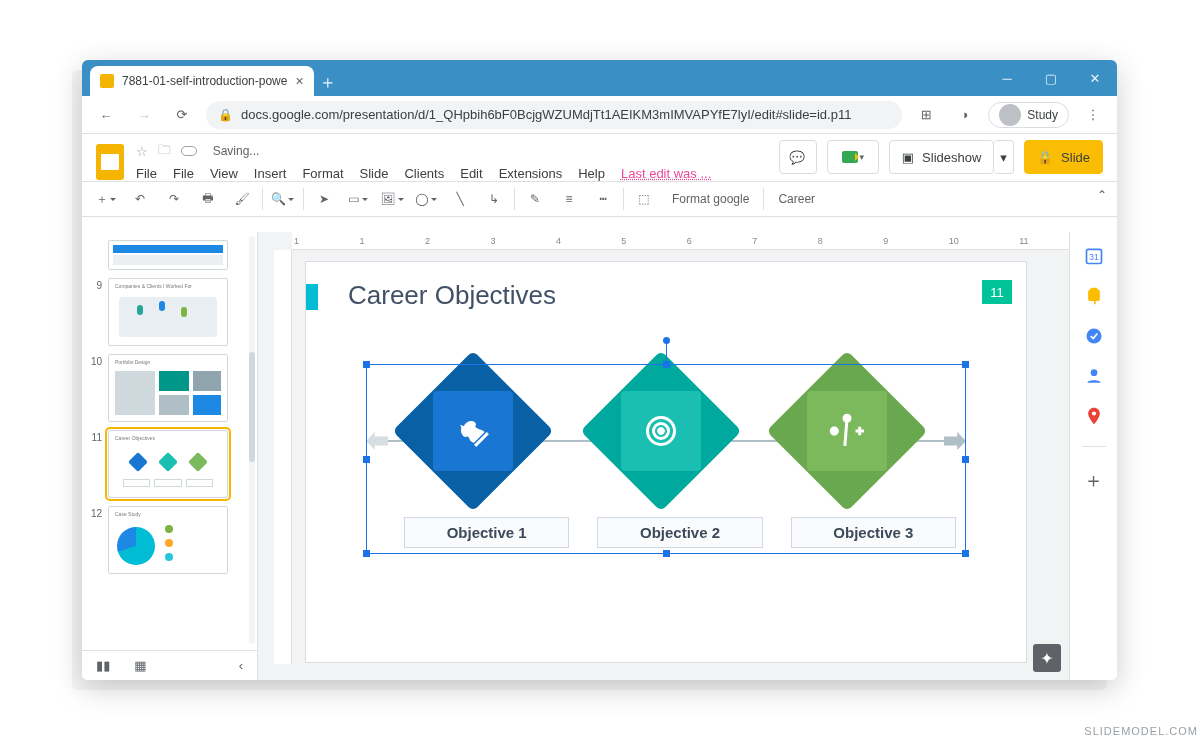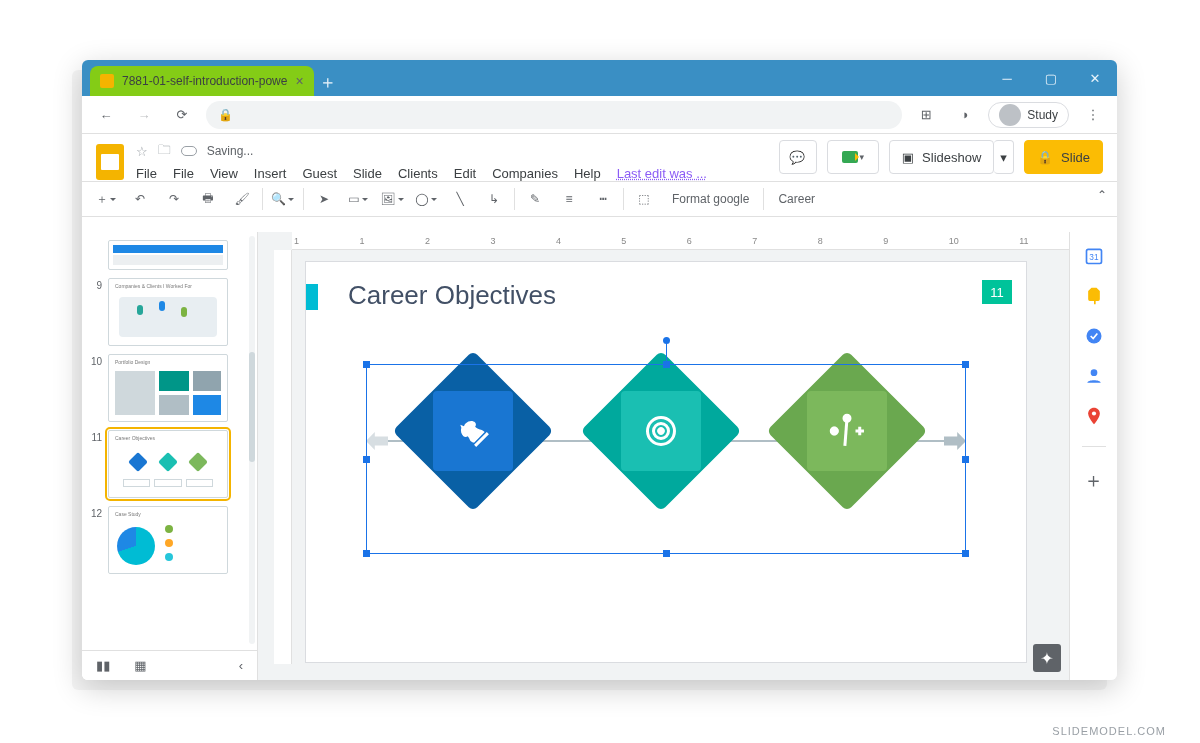--- a/index.html
+++ b/index.html
@@ -1,44 +1,44 @@
 <!DOCTYPE html>
 <html><head>
 <meta charset="utf-8">
 <style>
   html,body{margin:0;padding:0;font-family:Arial,Helvetica,sans-serif;background:#fff;font-size:13px;color:#3c4043}
   *{box-sizing:border-box}
   .stage{width:1200px;height:743px;position:relative}
-  .watermark{position:absolute;bottom:6px;right:34px;font-size:11px;letter-spacing:1px;color:#9aa0a6}
+  .watermark{position:absolute;bottom:6px;right:2px;font-size:11px;letter-spacing:1px;color:#9aa0a6}
   .window{position:absolute;left:82px;top:60px;width:1035px;height:620px;border-radius:6px;box-shadow:0 8px 30px rgba(0,0,0,.2), -10px 10px 0 rgba(0,0,0,.04);overflow:hidden;background:#fff}
   .titlebar{height:36px;background:#3a8fc4;display:flex;align-items:flex-end;padding-left:8px;position:relative}
   .win-controls{position:absolute;right:0;top:0;height:36px;display:flex;align-items:center;color:#e8f3fa}
   .win-btn{width:44px;height:36px;display:flex;align-items:center;justify-content:center}
-  .tab{background:#84cc16;height:30px;border-radius:8px 8px 0 0;display:flex;align-items:center;padding:0 10px;max-width:230px;gap:8px;margin-bottom:0}
+  .tab{background:#ffffff;height:30px;border-radius:8px 8px 0 0;display:flex;align-items:center;padding:0 10px;max-width:230px;gap:8px;margin-bottom:0}
   .tab .favicon{width:14px;height:14px;background:#f4b400;border-radius:2px;display:inline-block}
   .tab .title{font-size:12px;white-space:nowrap;overflow:hidden;text-overflow:ellipsis;flex:1;color:#3c4043}
   .tab .close{color:#5f6368;font-size:14px}
   .new-tab{width:28px;height:28px;display:flex;align-items:center;justify-content:center;color:#e8f3fa;font-size:18px}
   .addr{height:38px;background:#fff;border-bottom:1px solid #e0e0e0;display:flex;align-items:center;gap:10px;padding:0 10px}
   .icon-btn{width:28px;height:28px;border-radius:50%;display:flex;align-items:center;justify-content:center;color:#5f6368}
   .omni{flex:1;height:28px;border-radius:14px;background:#f1f3f4;display:flex;align-items:center;padding:0 12px;gap:8px;color:#3c4043;font-size:13px}
   .omni .lock{font-size:12px;color:#5f6368}
   .pill{height:26px;border:1px solid #dadce0;border-radius:13px;padding:0 10px;display:flex;align-items:center;gap:6px;font-size:12px;color:#3c4043}
   .guest-av{width:22px;height:22px;border-radius:50%;background:#bdc1c6;display:inline-block}
   
   .docs-head{padding:6px 14px 0;display:flex;align-items:flex-start;gap:12px;position:relative}
   .slides-logo{width:28px;height:36px;background:#f4b400;border-radius:3px;position:relative;margin-top:4px}
   .slides-logo::after{content:"";position:absolute;left:5px;right:5px;top:10px;bottom:10px;background:#fff;border-radius:1px}
   .doc-title-row{display:flex;align-items:center;gap:10px}
   .doc-title{font-size:17px;color:#3c4043}
   .star{color:#9aa0a6}
-  .saving{color:#5f6368;font-size:12px;display:flex;align-items:center;gap:10px}
+  .saving{color:#5f6368;font-size:12px;display:flex;align-items:center;gap:16px}
   .saving .cloud{width:16px;height:10px;border:1.5px solid #9aa0a6;border-radius:6px}
   .menus{display:flex;gap:16px;font-size:13px;color:#3c4043;margin-top:4px}
-  .last-edit{color:#8b5cf6;text-decoration:underline dotted}
+  .last-edit{color:#ec4899;text-decoration:underline dotted}
   .head-right{margin-left:auto;display:flex;align-items:center;gap:10px}
   .btn{height:34px;border:1px solid #dadce0;border-radius:4px;background:#fff;display:flex;align-items:center;padding:0 12px;gap:8px;font-size:13px;color:#3c4043}
   .btn.yellow{background:#fbbc04;border-color:#fbbc04;color:#3c4043;font-weight:500}
   .meet{border:1px solid #dadce0;height:34px;border-radius:4px;width:52px;display:flex;align-items:center;justify-content:center;gap:2px}
   .meet .cam{width:16px;height:12px;background:#34a853;border-radius:2px;position:relative}
   .meet .cam::after{content:"";position:absolute;right:-5px;top:2px;border:4px solid transparent;border-left-color:#fbbc04}
   .toolbar{height:36px;border-top:1px solid #e0e0e0;border-bottom:1px solid #e0e0e0;display:flex;align-items:center;gap:6px;padding:0 10px;font-size:12px;color:#3c4043;position:relative}
   .tbtn{width:28px;height:28px;display:flex;align-items:center;justify-content:center;color:#5f6368;border-radius:3px}
   .tbtn.drop::after{content:"";margin-left:2px;border:3px solid transparent;border-top-color:#5f6368;position:relative;top:2px}
   .sep{width:1px;height:22px;background:#e0e0e0}
@@ -113,20 +113,21 @@
         <div class="win-btn">✕</div>
       </div>
     </div>
 
     <div class="addr">
       <div class="icon-btn">←</div>
       <div class="icon-btn" style="opacity:.4">→</div>
       <div class="icon-btn">⟳</div>
       <div class="omni">
         <span class="lock">🔒</span>
+        <span>docs.google.com/presentation/d/1_QHpbih6bF0BcjgWZUMdjTt1AEIKM3mIMVAPYfE7lyI/edit#slide=id.p11</span>
       </div>
       <div class="icon-btn">⊞</div>
       <div class="icon-btn">◑</div>
       <div class="pill">
         <span class="guest-av"></span>
         <span>Study</span>
       </div>
       <div class="icon-btn">⋮</div>
     </div>
 
@@ -139,25 +140,25 @@
           <span class="saving">
               <span class="cloud"></span>
               <span>Saving...</span>
             </span>
         </div>
         <div class="menus">
           <span>File</span>
           <span>File</span>
           <span>View</span>
           <span>Insert</span>
-          <span>Guest</span>
+          <span>Format</span>
           <span>Slide</span>
           <span>Clients</span>
           <span>Edit</span>
-          <span>Companies</span>
+          <span>Extensions</span>
           <span>Help</span>
           <span class="last-edit">Last edit was ...</span>
         </div>
       </div>
       <div class="head-right">
         <div class="icon-btn" style="border:1px solid #dadce0;border-radius:4px;height:34px;width:38px">💬</div>
         <div class="meet">
             <span class="cam"></span>
             <span style="font-size:9px;color:#5f6368">▾</span>
           </div>
@@ -318,20 +319,25 @@
             <svg width="36" height="36" viewBox="0 0 24 24" fill="none" stroke="#fff" stroke-width="2">
                   <path d="M4 18 L18 6"></path>
                   <circle cx="18" cy="6" r="2" fill="#fff"></circle>
                   <circle cx="6" cy="6" r="2" fill="#fff"></circle>
                   <path d="M4 4l4 4M8 4l-4 4"></path>
                   <path d="M16 16l4 4M20 16l-4 4"></path>
                 </svg>
           </div>
             </div>
 
+          <div class="objrow">
+            <div class="objlbl">Objective 1</div>
+            <div class="objlbl">Objective 2</div>
+            <div class="objlbl">Objective 3</div>
+          </div>
 
           <div class="selbox" style="left:60px;top:102px;width:600px;height:190px">
             <div class="rot"></div>
             <div class="h tl"></div>
               <div class="h tm"></div>
               <div class="h tr"></div>
             <div class="h ml"></div>
               <div class="h mr"></div>
             <div class="h bl"></div>
               <div class="h bm"></div>

